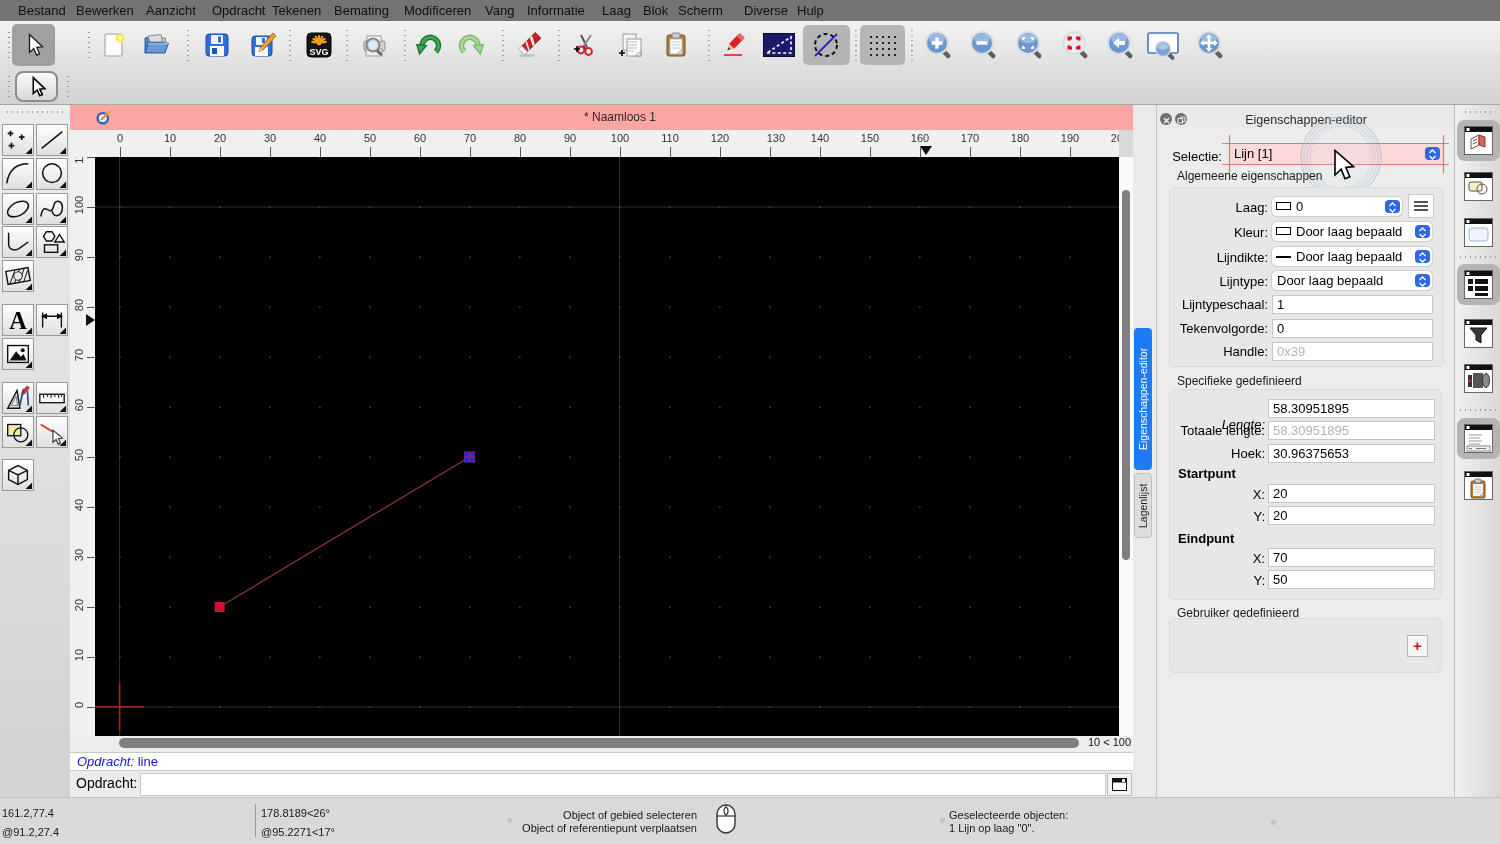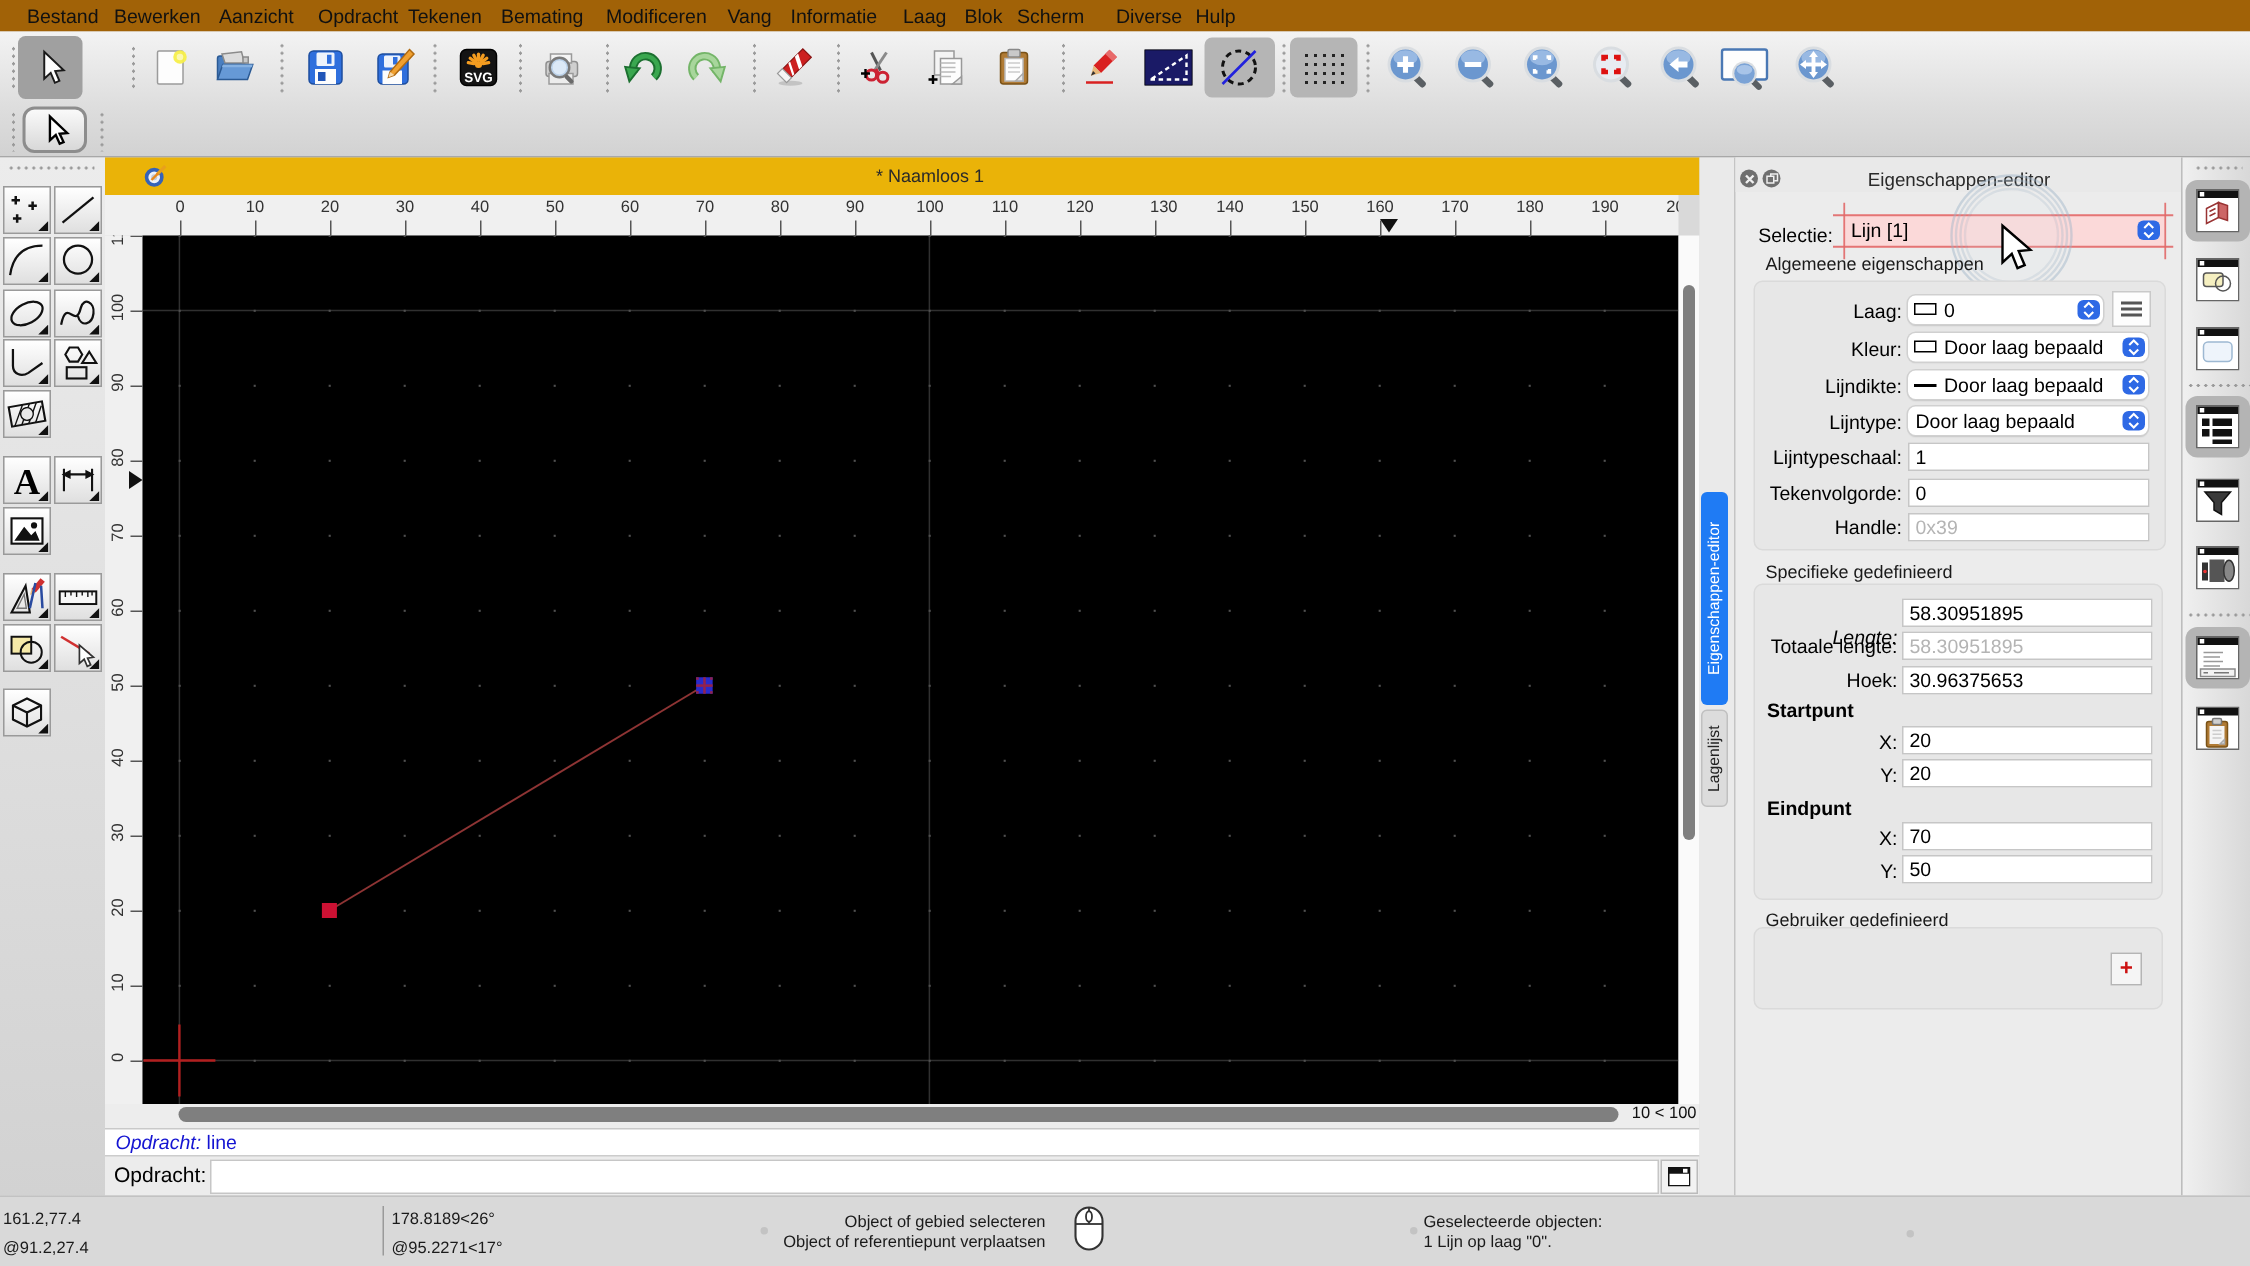--- a/index.html
+++ b/index.html
@@ -1,30 +1,30 @@
 <!DOCTYPE html>
 <html><head><meta charset="utf-8">
 <style>
 *{margin:0;padding:0;box-sizing:border-box;}
 html,body{width:1500px;height:844px;overflow:hidden;}
 body{font-family:"Liberation Sans",sans-serif;background:#d9d9d9;}
 #root{position:relative;width:1500px;height:844px;}
 .abs{position:absolute;}
-#menubar{left:0;top:0;width:1500px;height:21px;background:#a16207;}
+#menubar{left:0;top:0;width:1500px;height:21px;background:#737373;}
 .mi{position:absolute;top:0;line-height:21px;font-size:13px;color:#111;}
 #tb1{left:0;top:21px;width:1500px;height:49px;background:linear-gradient(#f3f3f3,#dedede);}
 #tb2{left:0;top:70px;width:1500px;height:35px;background:linear-gradient(#dedede,#d2d2d2);border-bottom:1px solid #a8a8a8;}
 .vdots{position:absolute;width:2px;background-image:radial-gradient(circle,#9a9a9a 35%,transparent 40%);background-size:2px 5px;}
 .hdots{position:absolute;height:2px;background-image:radial-gradient(circle,#9a9a9a 35%,transparent 40%);background-size:5px 2px;}
 .ticon{position:absolute;top:31px;width:28px;height:28px;}
 .pressedbg{position:absolute;background:#b5b5b5;border-radius:5px;}
 #leftdock{left:0;top:105px;width:70px;height:692px;background:linear-gradient(#ececec,#d2d2d2);}
 .tbtn{position:absolute;width:32px;height:32px;background:linear-gradient(#ffffff,#dfdfdf);border:1px solid #9a9a9a;}
 .tbtn svg{position:absolute;left:0;top:0;}
-#titlebar{left:70px;top:105px;width:1063px;height:25px;background:#eab308;}
+#titlebar{left:70px;top:105px;width:1063px;height:25px;background:#fca5a5;}
 #dtitle{position:absolute;left:0;top:0;width:1100px;text-align:center;font-size:12px;line-height:25px;color:#2a2a2a;}
 #hruler{left:70px;top:130px;width:1049px;height:27px;background:#f0f0f0;overflow:hidden;}
 #vruler{left:70px;top:157px;width:25px;height:579px;background:#f0f0f0;overflow:hidden;}
 .rnum{position:absolute;font-size:11px;color:#333;}
 .htick{position:absolute;top:17px;width:1px;height:10px;background:#555;}
 .vtick{position:absolute;left:17px;height:1px;width:8px;background:#555;}
 .vnum{position:absolute;font-size:11px;color:#333;transform:rotate(-90deg);transform-origin:center;width:30px;text-align:center;}
 #canvas{left:95px;top:157px;width:1024px;height:579px;background:#000;}
 #vscroll{left:1119px;top:157px;width:14px;height:579px;background:#fafafa;}
 #vthumb{position:absolute;left:3px;top:33px;width:8px;height:370px;background:#7f7f7f;border-radius:4px;}

